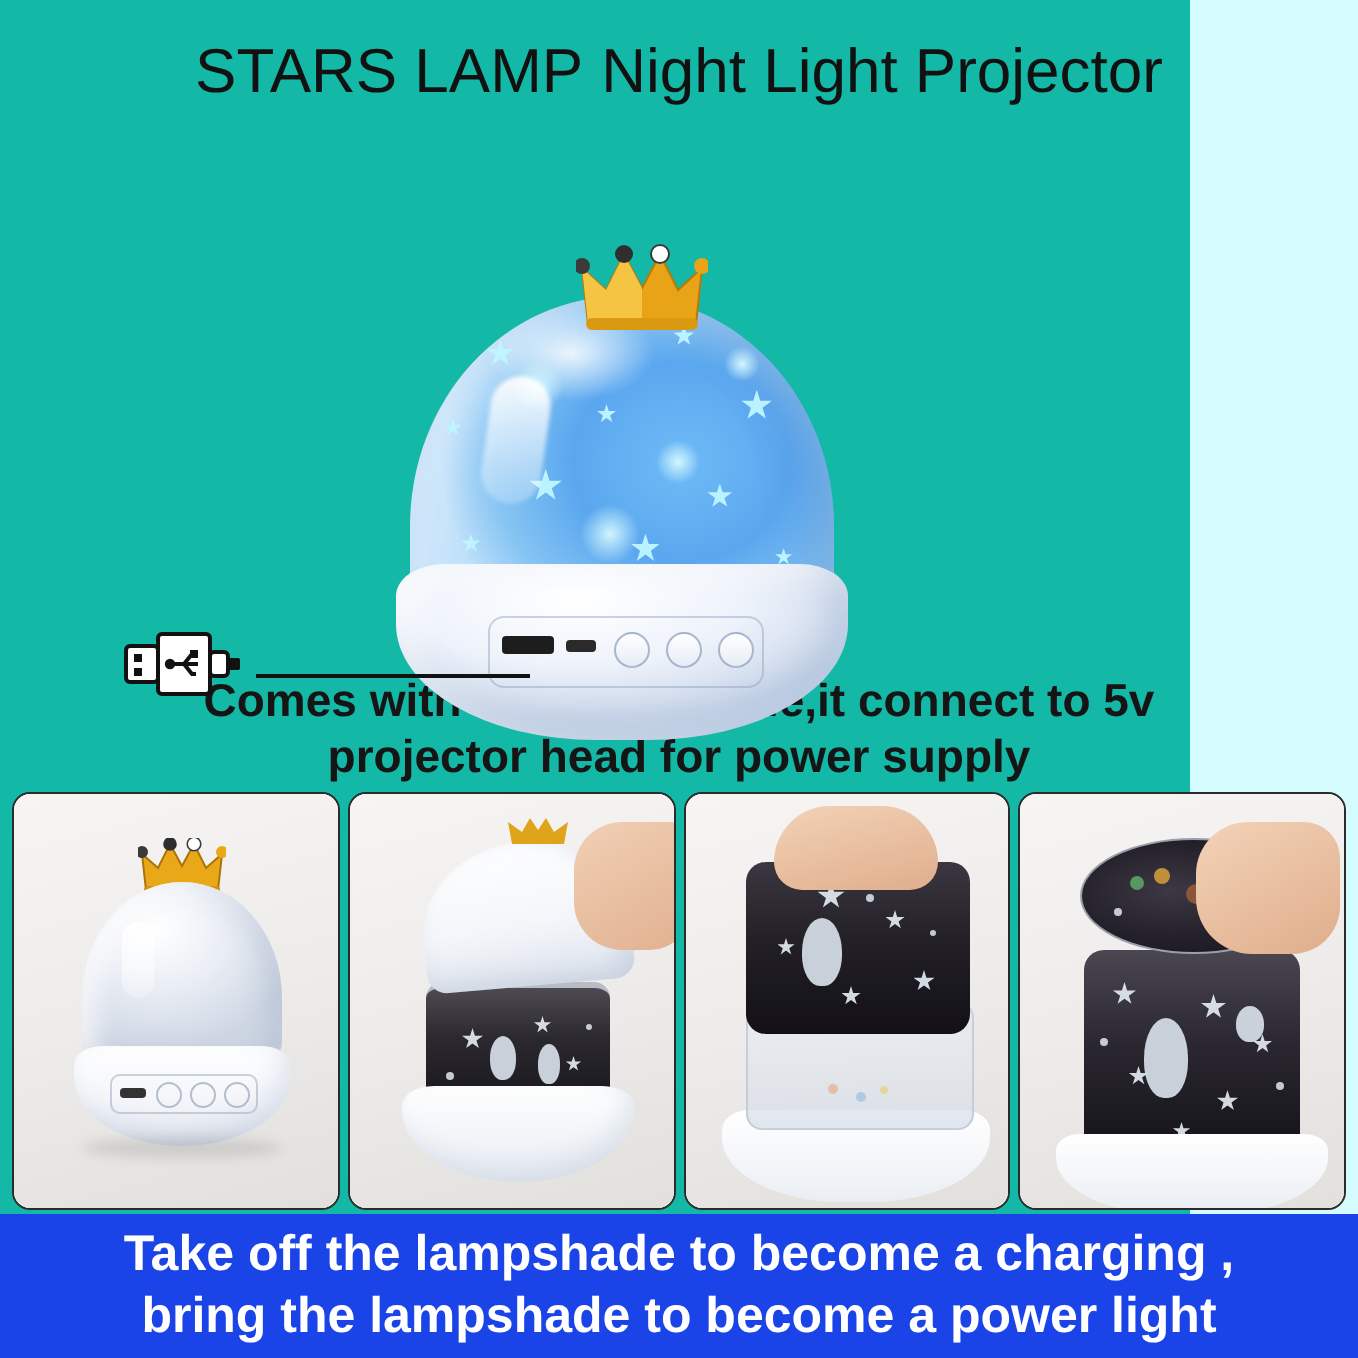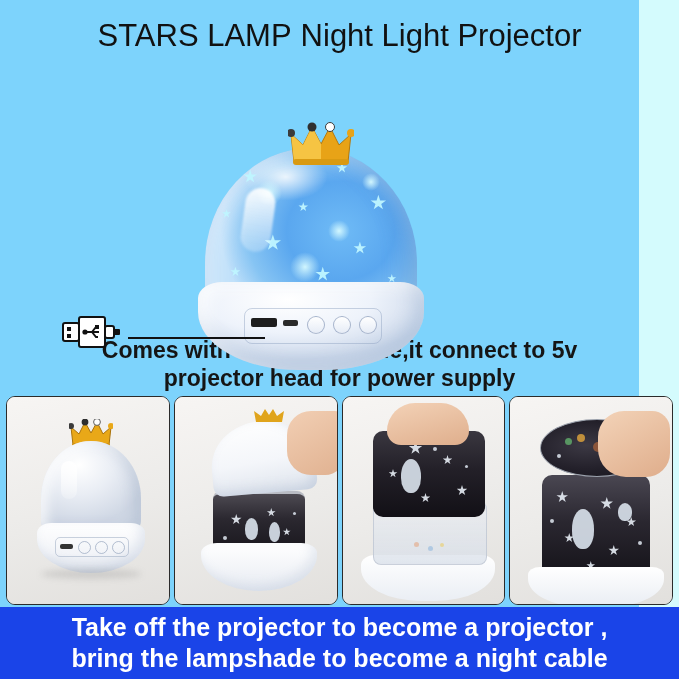--- a/index.html
+++ b/index.html
@@ -10,22 +10,21 @@
     width: 679px;
     height: 679px;
     overflow: hidden;
     background: #d4fbfd;
     font-family: "Liberation Sans", sans-serif;
   }
   .page {
     position: relative;
     width: 595px;
     height: 679px;
-    background: #7dd3fc;
-    padding-left: 44px;
+    background: #14b8a6;
   }
 
   
   .title {
     position: absolute;
     top: 18px;
     left: 0;
     width: 679px;
     text-align: center;
     font-size: 31px;
@@ -512,17 +511,17 @@
         <span class="mini-dot" style="left:36px;top:14px;width:8px;height:8px;background:#d8a03c;"></span>
         <span class="mini-dot" style="left:52px;top:22px;width:22px;height:10px;background:#9a5c3a;border-radius:6px;"></span>
         <span class="mini-dot" style="left:16px;top:34px;width:4px;height:4px;"></span>
         <span class="mini-star" style="left:84px;top:16px;width:8px;height:8px;"></span>
       </div>
       <div class="t4-hand"></div>
     </div>
   </div>
 
   <div class="banner">
-    <div class="banner-line">Take off the projector to become a projector ,</div>
-    <div class="banner-line">bring the lampshade to become a night cable</div>
+    <div class="banner-line">Take off the lampshade to become a charging ,</div>
+    <div class="banner-line">bring the lampshade to become a power light</div>
   </div>
 
 </div>
 
 </body></html>

